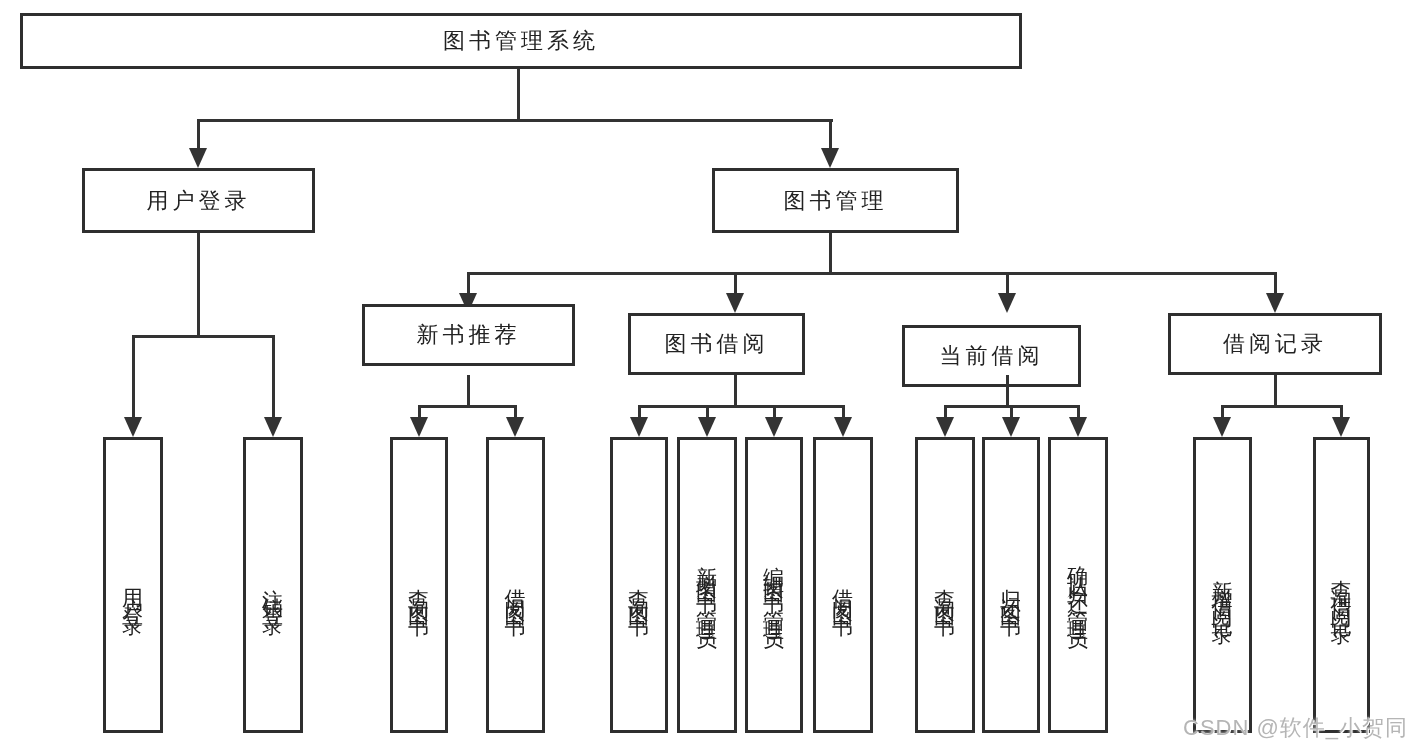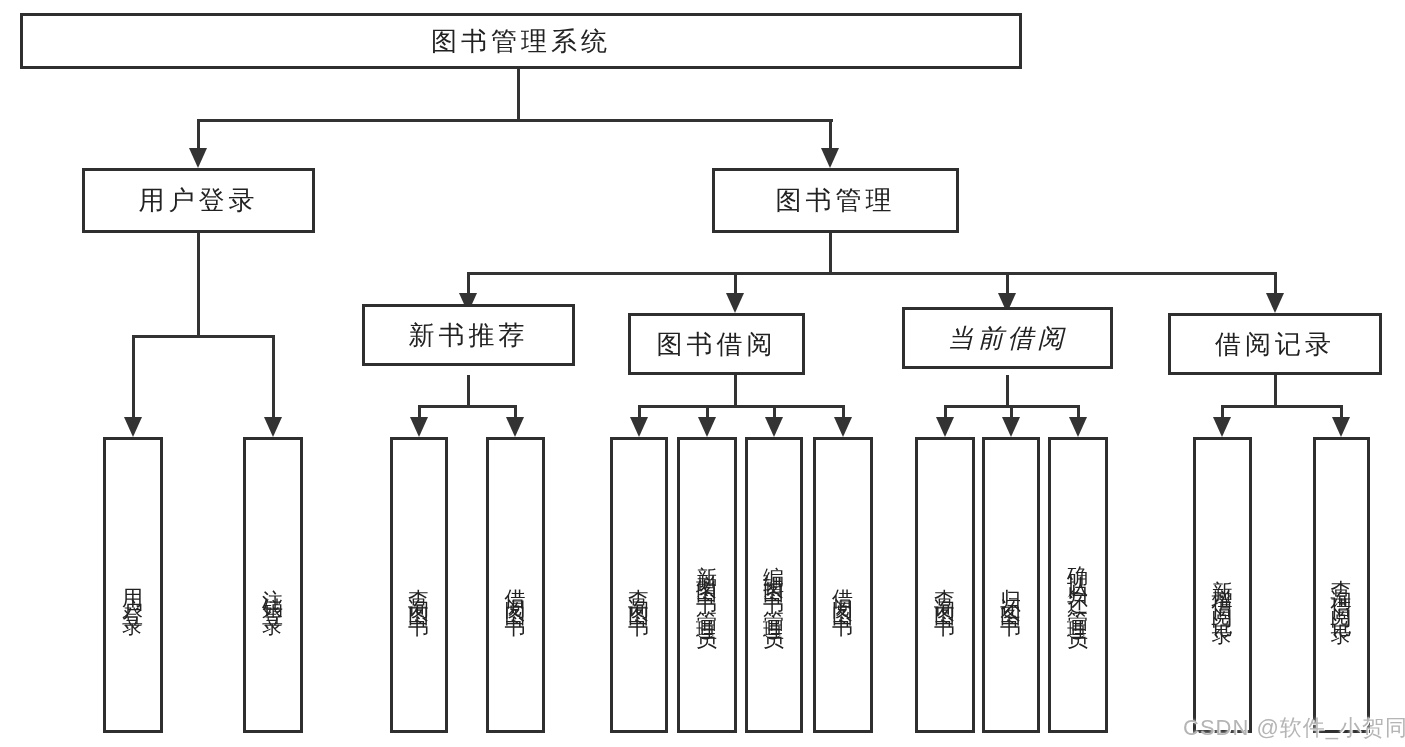--- a/index.html
+++ b/index.html
@@ -15,21 +15,21 @@
   .box {
     position: absolute;
     border: 3px solid #2f2f2f;
     background: #fff;
     display: flex;
     align-items: center;
     justify-content: center;
     color: #222;
   }
   .hbox .label {
-    font-size: 26px;
+    font-size: 22px;
     letter-spacing: 4px;
     white-space: nowrap;
     color: #222;
   }
   .vbox .label {
     writing-mode: vertical-rl;
     text-orientation: mixed;
     font-size: 21px;
     letter-spacing: 9px;
     line-height: 1;
@@ -102,21 +102,21 @@
   <div class="arrow" style="left:998px; top:293px;"></div>
   <div class="vline" style="left:1274px; top:272px; height:21px;"></div>
   <div class="arrow" style="left:1266px; top:293px;"></div>
 
   <div class="box hbox" style="left:362px; top:304px; width:213px; height:62px;">
     <span class="label">新书推荐</span>
   </div>
   <div class="box hbox" style="left:628px; top:313px; width:177px; height:62px;">
     <span class="label">图书借阅</span>
   </div>
-  <div class="box hbox" style="left:902px; top:307px; width:211px; height:62px;font-style:italic;">
+  <div class="box hbox" style="left:902px; top:325px; width:179px; height:62px;">
     <span class="label">当前借阅</span>
   </div>
   <div class="box hbox" style="left:1168px; top:313px; width:214px; height:62px;">
     <span class="label">借阅记录</span>
   </div>
 
   <div class="vline" style="left:467px; top:375px; height:33px;"></div>
   <div class="hline" style="left:418px; top:405px; width:99px;"></div>
   <div class="vline" style="left:418px; top:405px; height:14px;"></div>
   <div class="arrow" style="left:410px; top:417px;"></div>

